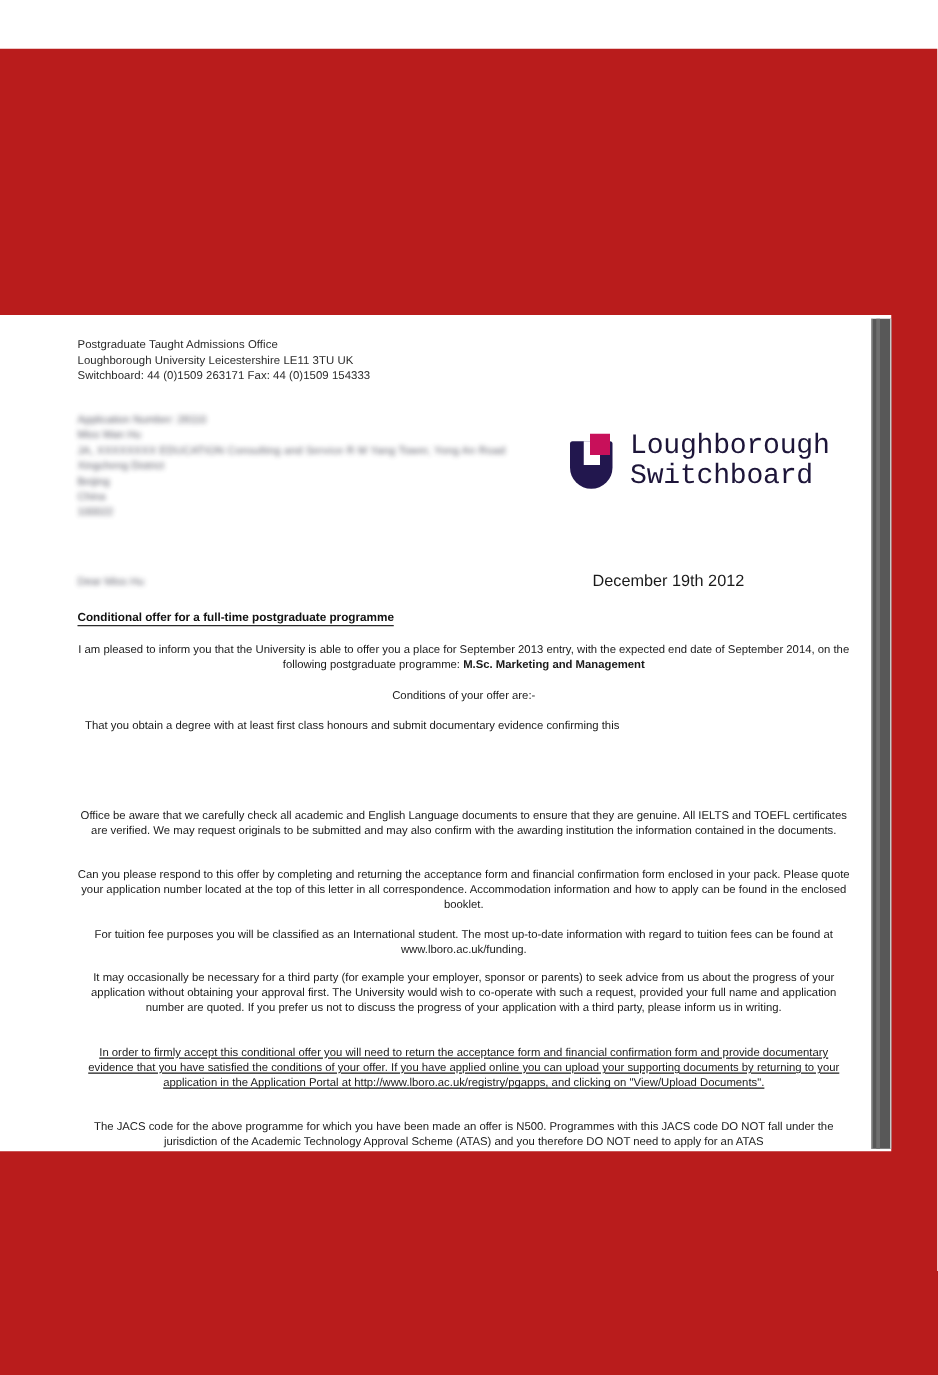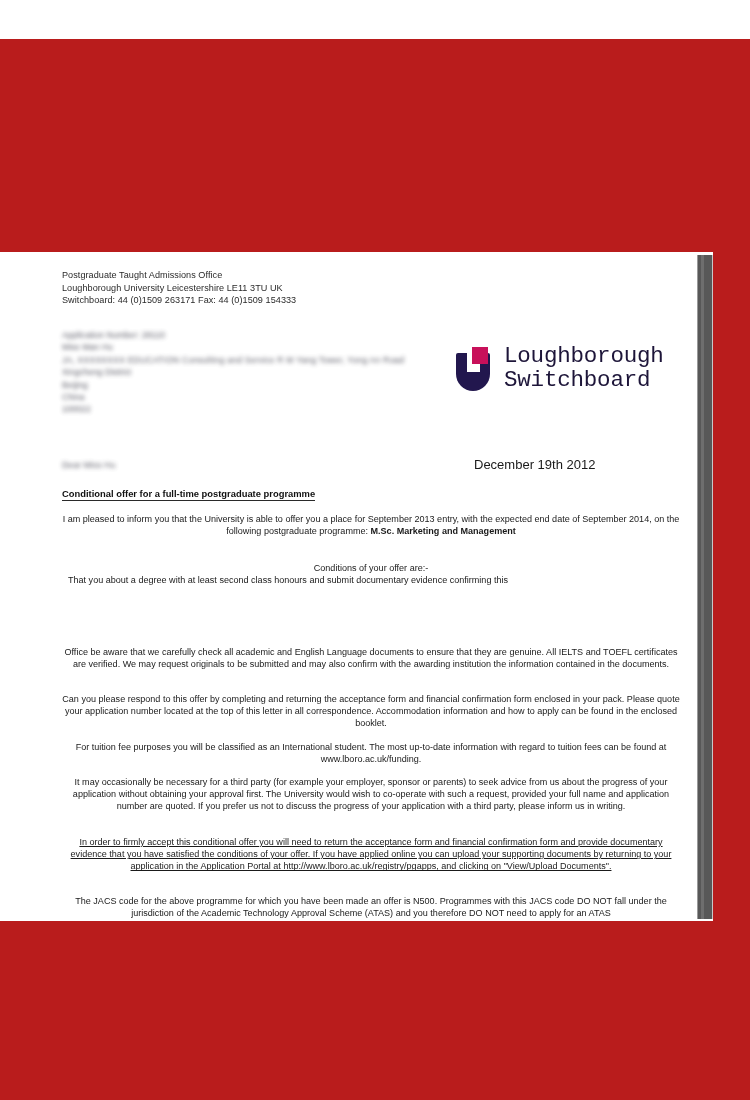--- a/index.html
+++ b/index.html
@@ -198,21 +198,21 @@
     width: 600px;
     font-size: 9.05px;
     line-height: 12.2px;
     color: #1a1a1a;
   }
   .conditions .cond-item { margin: 0; }
   .conditions .cond-cont { padding-left: 9px; }
 
   
   #p-intro      { top: 261px; }
-  #p-conditions-lead { top: 310px; }
+  #p-conditions-lead { top: 298px; }
   #p-cond-list  { top: 322px; }
   #p-genuine    { top: 394px; }
   #p-respond    { top: 441px; }
   #p-tuition    { top: 489px; }
   #p-thirdparty { top: 524px; }
   #p-accept     { top: 584px; text-decoration: underline; }
   #p-jacs       { top: 643px; }
 
   
   #p-jacs {
@@ -260,21 +260,21 @@
 
       <div class="salutation">Dear Miss Hu</div>
 
       <div class="subject-heading">Conditional offer for a full-time postgraduate programme</div>
 
       <div class="para" id="p-intro"><span>I am pleased to inform you that the University is able to offer you a place for September 2013 entry, with the expected end date of September 2014, on the following postgraduate programme: </span><b>M.Sc. Marketing and Management</b></div>
 
       <div class="para" id="p-conditions-lead">Conditions of your offer are:-</div>
 
       <div class="conditions" id="p-cond-list">
-        <div class="cond-item">That you about a degree with at least second class honours and submit documentary evidence confirming this</div>
+        <div class="cond-item">That you obtain a degree with at least first class honours and submit documentary evidence confirming this</div>
       </div>
 
       <div class="para" id="p-genuine">Office be aware that we carefully check all academic and English Language documents to ensure that they are genuine. All IELTS and TOEFL certificates are verified. We may request originals to be submitted and may also confirm with the awarding institution the information contained in the documents.</div>
       <div class="para" id="p-respond">Can you please respond to this offer by completing and returning the acceptance form and financial confirmation form enclosed in your pack. Please quote your application number located at the top of this letter in all correspondence. Accommodation information and how to apply can be found in the enclosed booklet.</div>
       <div class="para" id="p-tuition">For tuition fee purposes you will be classified as an International student. The most up-to-date information with regard to tuition fees can be found at www.lboro.ac.uk/funding.</div>
       <div class="para" id="p-thirdparty">It may occasionally be necessary for a third party (for example your employer, sponsor or parents) to seek advice from us about the progress of your application without obtaining your approval first. The University would wish to co-operate with such a request, provided your full name and application number are quoted. If you prefer us not to discuss the progress of your application with a third party, please inform us in writing.</div>
       <div class="para" id="p-accept">In order to firmly accept this conditional offer you will need to return the acceptance form and financial confirmation form and provide documentary evidence that you have satisfied the conditions of your offer.  If you have applied online you can upload your supporting documents by returning to your application in the Application Portal at http://www.lboro.ac.uk/registry/pgapps, and clicking on "View/Upload Documents".</div>
       <div class="para" id="p-jacs">The JACS code for the above programme for which you have been made an offer is N500. Programmes with this JACS code DO NOT fall under the jurisdiction of the Academic Technology Approval Scheme (ATAS) and you therefore DO NOT need to apply for an ATAS</div>
 
     </div>

